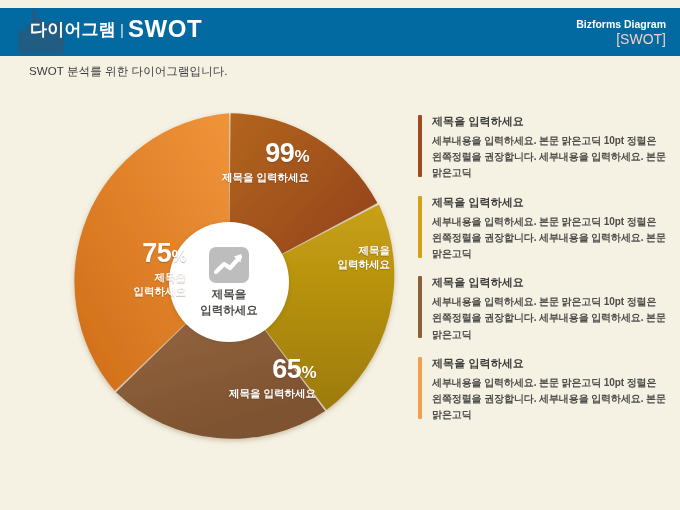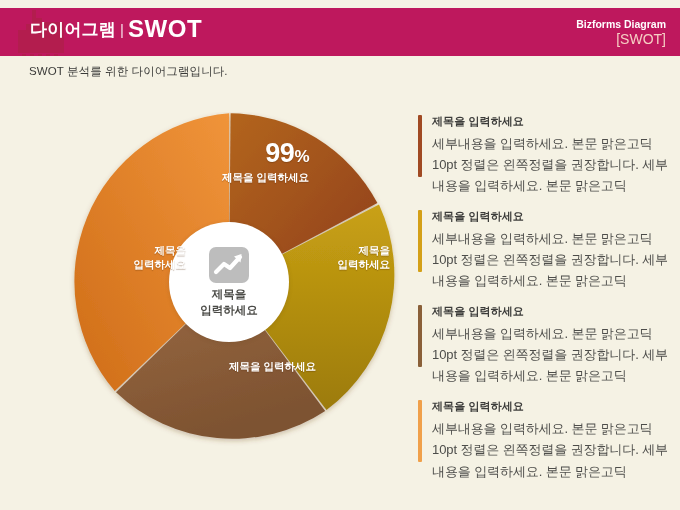--- a/index.html
+++ b/index.html
@@ -81,29 +81,29 @@
     position:absolute;left:418px;top:114px;width:250px;
   }
   .block{position:relative;padding-left:14px;margin-bottom:13px;}
   .block .bar{
     position:absolute;left:0;top:1px;width:4px;height:62px;border-radius:1px;
   }
   .block .b-title{
     font-size:11px;font-weight:bold;color:#3c3c3a;margin-bottom:4px;letter-spacing:.1px;
   }
   .block .b-body{
-    font-size:13px;color:#4d4d4a;line-height:1.62;letter-spacing:-.1px;
+    font-size:10px;color:#4d4d4a;line-height:1.62;letter-spacing:-.1px;font-weight:bold;
   }
 </style>
 </head>
 <body style="background: rgb(245, 242, 228);">
 
 <div class="top-strip" style="background: rgb(245, 242, 228);"></div>
 
-<div class="header" style="background: #be185d;">
+<div class="header" style="background: #0369a1;">
   <svg class="logo" viewBox="0 0 120 52">
     <rect x="26" y="6" width="4" height="24" fill="#8e2f1c"></rect>
     <polygon points="12,46 12,26 20,26 20,20 28,20 28,14 36,14 36,46" fill="#8e2f1c"></polygon>
     <rect x="36" y="18" width="22" height="28" fill="#8e2f1c"></rect>
     <rect x="12" y="46" width="46" height="3" fill="#8e2f1c"></rect>
     <rect x="16" y="50" width="4" height="2.5" fill="#8e2f1c"></rect>
     <rect x="24" y="50" width="4" height="2.5" fill="#8e2f1c"></rect>
     <rect x="32" y="50" width="4" height="2.5" fill="#8e2f1c"></rect>
     <rect x="40" y="50" width="4" height="2.5" fill="#8e2f1c"></rect>
     <rect x="48" y="50" width="4" height="2.5" fill="#8e2f1c"></rect>
@@ -175,24 +175,26 @@
   </div>
 
   <div class="seg-label lbl-right">
     <div class="seg-txt">
       <div>제목을</div>
       <div>입력하세요</div>
     </div>
   </div>
 
   <div class="seg-label lbl-bottom">
+    <div class="seg-pct"><span>65</span><span class="sign">%</span></div>
     <div class="seg-txt">제목을 입력하세요</div>
   </div>
 
   <div class="seg-label lbl-left">
+    <div class="seg-pct"><span>75</span><span class="sign">%</span></div>
     <div class="seg-txt">
       <div>제목을</div>
       <div>입력하세요</div>
     </div>
   </div>
 </div>
 
 <div class="blocks">
   <div class="block">
     <div class="bar" style="background: rgb(160, 74, 35);"></div>

